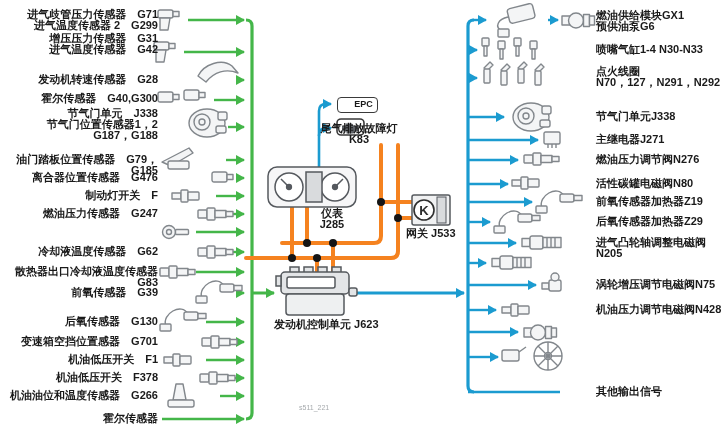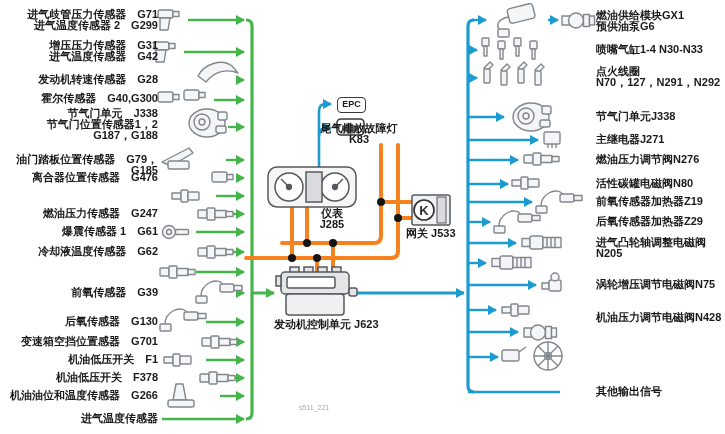--- a/index.html
+++ b/index.html
@@ -4,21 +4,21 @@
 <style>
   html,body{margin:0;padding:0;background:#fff;}
   #stage{position:relative;width:725px;height:434px;background:#fff;overflow:hidden;
          font-family:"Liberation Sans",sans-serif;color:#1a1a1a;}
   #art{position:absolute;left:0;top:0;}
   .lbl{position:absolute;font-weight:700;font-size:11px;line-height:11px;white-space:pre-line;}
   .left{left:0;width:158px;text-align:right;}
   .right{left:596px;width:130px;text-align:left;}
   .mid{text-align:center;}
   .epc-badge{position:absolute;left:337px;top:97px;width:27px;height:14px;border:1.6px solid #3a3a3a;
-             border-radius:4px;font-size:9px;font-weight:700;text-align:center;line-height:13px;background:#fff;}
+             border-radius:4px;font-size:9px;font-weight:700;text-align:center;line-height:13px;background:#fff;padding-left:12px;}
   .watermark{position:absolute;left:299px;top:404px;font-size:7px;color:#a6aaad;font-weight:400;}
 </style>
 </head>
 <body>
 
 <div id="stage">
 
   <svg id="art" width="725" height="434" viewBox="0 0 725 434">
     <defs>
       <marker id="amg" markerUnits="userSpaceOnUse" markerWidth="11" markerHeight="11" refX="8" refY="5" orient="auto">
@@ -281,54 +281,55 @@
         <path d="M519,352 l7,-5" fill="none"></path>
         <circle cx="548" cy="356" r="14" fill="#fff"></circle>
         <circle cx="548" cy="356" r="3.5"></circle>
         <path d="M548,342 v28 M534,356 h28 M538,346 l20,20 M558,346 l-20,20" fill="none"></path>
       </g>
     </g>
   </svg>
 
   <div class="lbl left" style="top:9px">进气歧管压力传感器　G71
 进气温度传感器 2　G299</div>
-  <div class="lbl left" style="top:40px">增压压力传感器　G31
+  <div class="lbl left" style="top:33px">增压压力传感器　G31
 进气温度传感器　G42</div>
   <div class="lbl left" style="top:74px">发动机转速传感器　G28</div>
   <div class="lbl left" style="top:93px">霍尔传感器　G40,G300</div>
   <div class="lbl left" style="top:108px">节气门单元　J338
 节气门位置传感器1，2
 G187，G188</div>
   <div class="lbl left" style="top:154px">油门踏板位置传感器　G79，G185</div>
   <div class="lbl left" style="top:172px">离合器位置传感器　G476</div>
+  <div class="lbl left" style="top:190px">制动灯开关　F</div>
   <div class="lbl left" style="top:208px">燃油压力传感器　G247</div>
-  <div class="lbl left" style="top:226px">爆震传感器 1　G61</div>
   <div class="lbl left" style="top:246px">冷却液温度传感器　G62</div>
+  <div class="lbl left" style="top:266px">散热器出口冷却液温度传感器　G83</div>
   <div class="lbl left" style="top:287px">前氧传感器　G39</div>
   <div class="lbl left" style="top:316px">后氧传感器　G130</div>
   <div class="lbl left" style="top:336px">变速箱空挡位置感器　G701</div>
   <div class="lbl left" style="top:354px">机油低压开关　F1</div>
   <div class="lbl left" style="top:372px">机油低压开关　F378</div>
   <div class="lbl left" style="top:390px">机油油位和温度传感器　G266</div>
-  <div class="lbl left" style="top:413px">进气温度传感器</div>
+  <div class="lbl left" style="top:413px">霍尔传感器</div>
 
   <div class="lbl right" style="top:10px">燃油供给模块GX1
 预供油泵G6</div>
   <div class="lbl right" style="top:44px">喷嘴气缸1-4 N30-N33</div>
   <div class="lbl right" style="top:66px">点火线圈
 N70，127，N291，N292</div>
   <div class="lbl right" style="top:111px">节气门单元J338</div>
   <div class="lbl right" style="top:134px">主继电器J271</div>
   <div class="lbl right" style="top:154px">燃油压力调节阀N276</div>
   <div class="lbl right" style="top:178px">活性碳罐电磁阀N80</div>
   <div class="lbl right" style="top:196px">前氧传感器加热器Z19</div>
   <div class="lbl right" style="top:216px">后氧传感器加热器Z29</div>
   <div class="lbl right" style="top:237px">进气凸轮轴调整电磁阀N205</div>
   <div class="lbl right" style="top:279px">涡轮增压调节电磁阀N75</div>
-  <div class="lbl right" style="top:312px">机油压力调节电磁阀N428</div>
+  <div class="lbl right" style="top:304px">机油压力调节电磁阀N428</div>
   <div class="lbl right" style="top:386px">其他输出信号</div>
 
   <div class="epc-badge">EPC</div>
   <div class="lbl mid" style="left:313px;top:123px;width:92px">尾气排放故障灯
 K83</div>
   <div class="lbl mid" style="left:300px;top:208px;width:64px">仪表
 J285</div>
   <div class="lbl" style="left:406px;top:228px;width:80px">网关 J533</div>
   <div class="lbl" style="left:274px;top:319px;width:124px">发动机控制单元 J623</div>
   <div class="watermark">s511_221</div>

